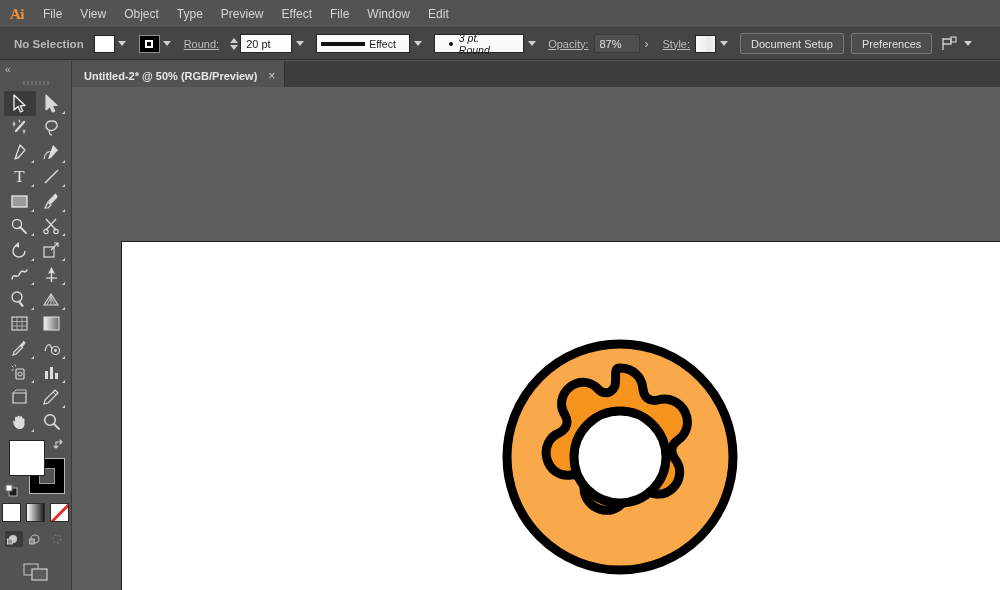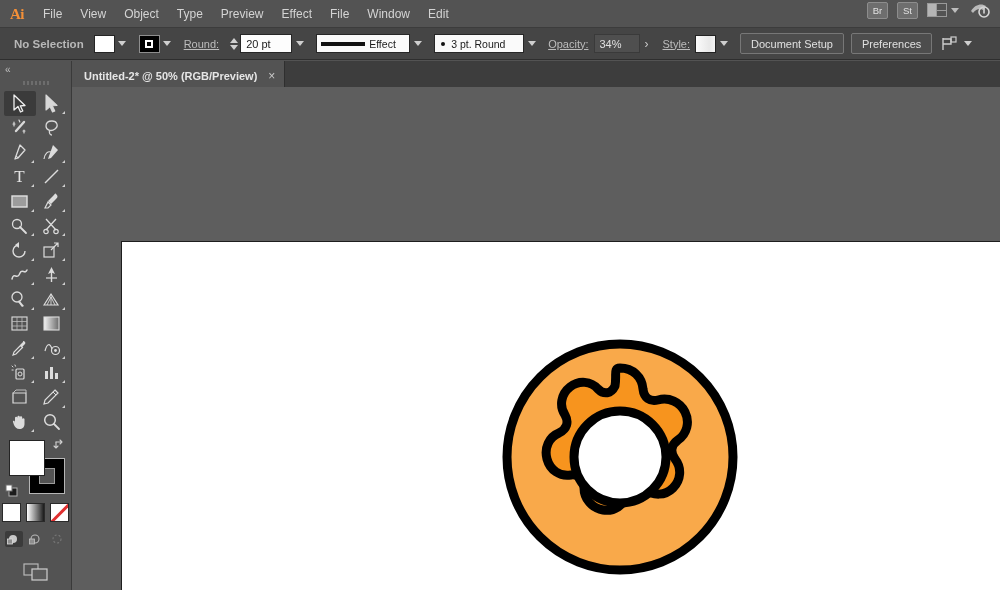--- a/index.html
+++ b/index.html
@@ -99,21 +99,21 @@
   }
   .field.stroke-w { width: 52px; }
   .profile-box {
     width: 94px; height: 19px; background: #fafafa; border: 1px solid #272727;
     display: flex; align-items: center; gap: 4px; padding: 0 4px;
   }
   .profile-line { width: 44px; height: 4px; background: #111; }
   .profile-box span { color: #1a1a1a; font-size: 10.5px; }
   .brush-box {
     width: 90px; height: 19px; background: #fafafa; border: 1px solid #272727;
-    display: flex; align-items: center; gap: 6px; padding: 0 6px;
+    display: flex; align-items: center; gap: 6px; padding: 0 14px; font-style: italic;
   }
   .brush-dot { width: 4px; height: 4px; border-radius: 50%; background: #111; }
   .brush-box span { color: #1a1a1a; font-size: 10.5px; }
   .opacity-field {
     width: 46px; height: 19px; background: #4f4f4f; color: #e0e0e0;
     font-size: 11px; display: flex; align-items: center; padding: 0 5px;
     border: 1px solid #3a3a3a;
   }
   .arrow-r {
     width: 14px; height: 20px; display: flex; align-items: center; justify-content: center;
@@ -216,41 +216,20 @@
     <div class="menu-item">File</div>
     <div class="menu-item">View</div>
     <div class="menu-item">Object</div>
     <div class="menu-item">Type</div>
     <div class="menu-item">Preview</div>
     <div class="menu-item">Effect</div>
     <div class="menu-item">File</div>
     <div class="menu-item">Window</div>
     <div class="menu-item">Edit</div>
 
-    <div class="menubar-right">
-      <div class="sq-btn">Br</div>
-      <div class="sq-btn">St</div>
-      <div class="ws-switch">
-        <div class="ws-icon">
-          <i class="l"></i>
-          <i class="r">
-              <span></span>
-              <span></span>
-            </i>
-        </div>
-        <div class="chev"></div>
-      </div>
-      <div class="search-ic">
-        <svg width="24" height="20" viewBox="0 0 24 20">
-          <path d="M3 11 C7 4, 14 3, 18 6 L15 10 C12 8, 8 9, 5 13 Z" fill="#b9b9b9"></path>
-          <circle cx="16" cy="12" r="5" fill="none" stroke="#d6d6d6" stroke-width="1.6"></circle>
-          <path d="M16 8.5 L16 13" stroke="#d6d6d6" stroke-width="1.6" stroke-linecap="round"></path>
-        </svg>
-      </div>
-    </div>
   </div>
 
   <div class="controlbar">
     <div class="sel-text">No Selection</div>
     <div class="swatch-white"></div>
     <div class="dd">
         <i class="chev2"></i>
       </div>
     <div class="gap"></div>
     <div class="swatch-stroke">
@@ -282,21 +261,21 @@
     <div class="brush-box">
       <i class="brush-dot"></i>
       <span>3 pt. Round</span>
     </div>
     <div class="dd">
         <i class="chev2"></i>
       </div>
     <div class="gap"></div>
     <div class="cb-label u">Opacity:</div>
     <div style="width:5px"></div>
-    <div class="opacity-field">34%</div>
+    <div class="opacity-field">87%</div>
     <div class="arrow-r">›</div>
     <div class="gap"></div>
     <div class="cb-label u">Style:</div>
     <div style="width:5px"></div>
     <div class="swatch-style"></div>
     <div class="dd">
         <i class="chev2"></i>
       </div>
     <div class="gap"></div>
     <div class="cb-btn">Document Setup</div>

